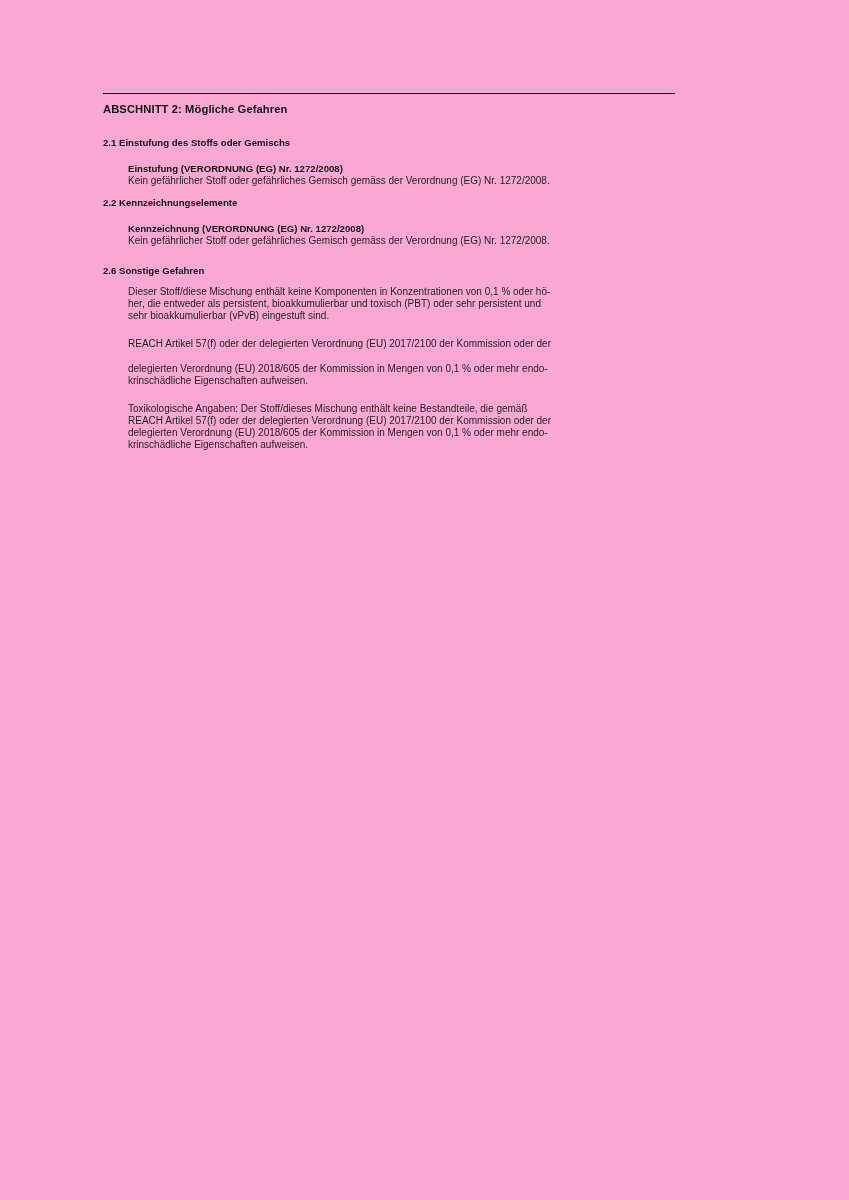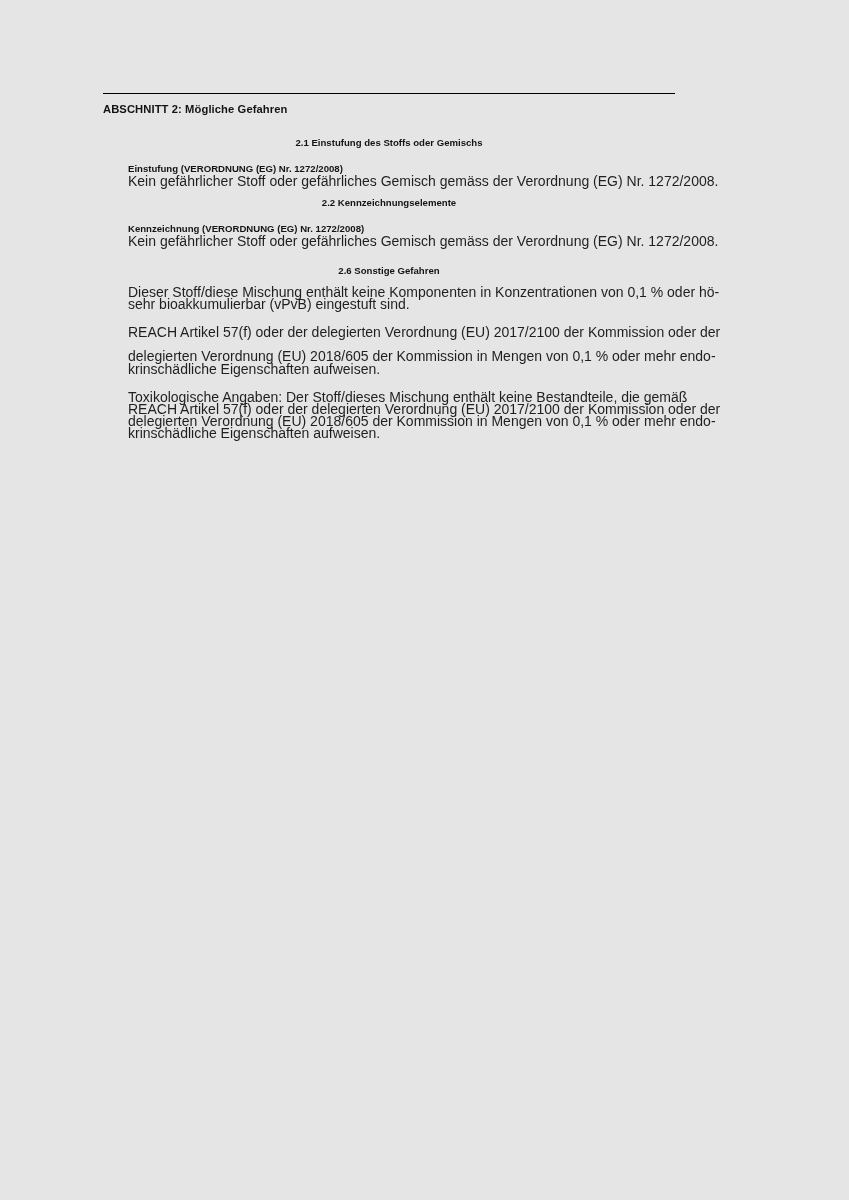--- a/index.html
+++ b/index.html
@@ -14,21 +14,21 @@
     font-family: "Liberation Sans", sans-serif;
     color: #1c1c1c;
     -webkit-font-smoothing: antialiased;
   }
   .page {
     position: absolute;
     left: 0;
     top: 0;
     width: 849px;
     height: 1200px;
-    background: #e5e5e5;
+    background: #f9a8d4;
     overflow: hidden;
   }
   .content {
     position: absolute;
     left: 103px;
     top: 93px;
     width: 572px;
   }
   .section-rule {
     width: 572px;
@@ -43,37 +43,36 @@
     color: #141414;
     margin: 0 0 21px 0;
     line-height: 13px;
   }
   .sub-number {
     font-size: 9.6px;
     font-weight: bold;
     color: #141414;
     margin: 0;
     line-height: 12px;
-    text-align: center;
   }
   .block {
     margin: 0;
   }
   .indent {
     margin-left: 25px;
   }
   .sub-head {
     font-size: 9.6px;
     font-weight: bold;
     color: #141414;
     line-height: 13px;
     margin: 0;
   }
   .body-line {
-    font-size: 14px;
+    font-size: 10px;
     font-weight: normal;
     color: #1f1f1f;
     line-height: 12.1px;
     margin: 0;
     white-space: nowrap;
   }
   .para {
     margin: 0;
   }
   .gap-9 { height: 9px; }
@@ -116,20 +115,21 @@
     <div class="gap-18"></div>
 
     <div class="block">
       <div class="sub-number">2.6 Sonstige Gefahren</div>
       <div class="gap-9"></div>
 
       <div class="indent">
 
         <div class="para">
           <div class="body-line">Dieser Stoff/diese Mischung enthält keine Komponenten in Konzentrationen von 0,1 % oder hö-</div>
+          <div class="body-line">her, die entweder als persistent, bioakkumulierbar und toxisch (PBT) oder sehr persistent und</div>
           <div class="body-line">sehr bioakkumulierbar (vPvB) eingestuft sind.</div>
         </div>
 
         <div class="gap-16"></div>
 
         <div class="para">
           <div class="body-line">REACH Artikel 57(f) oder der delegierten Verordnung (EU) 2017/2100 der Kommission oder der</div>
         </div>
 
         <div class="gap-12"></div>

